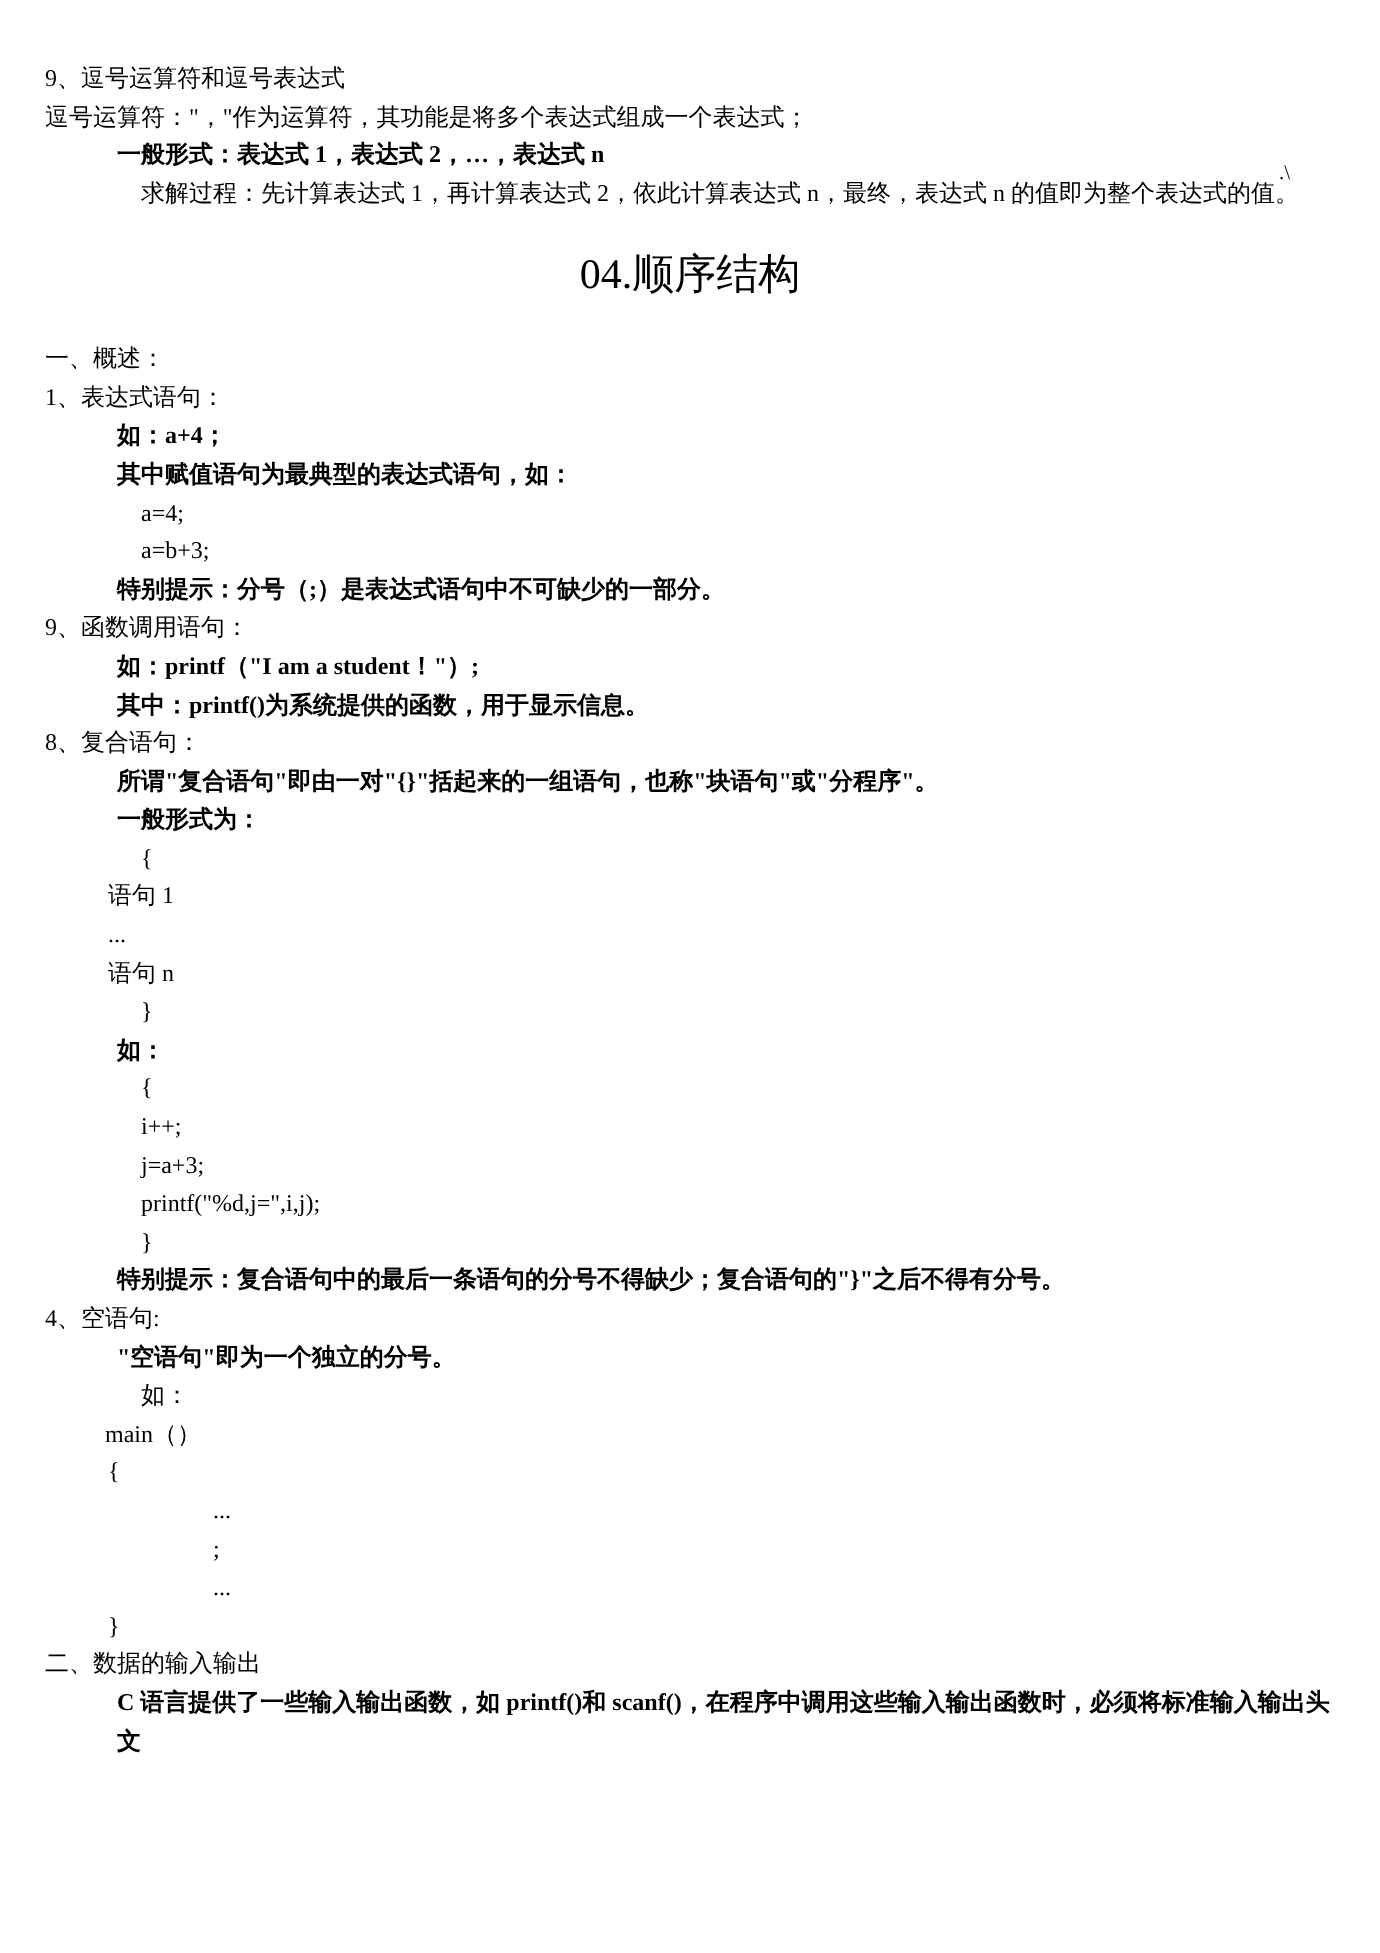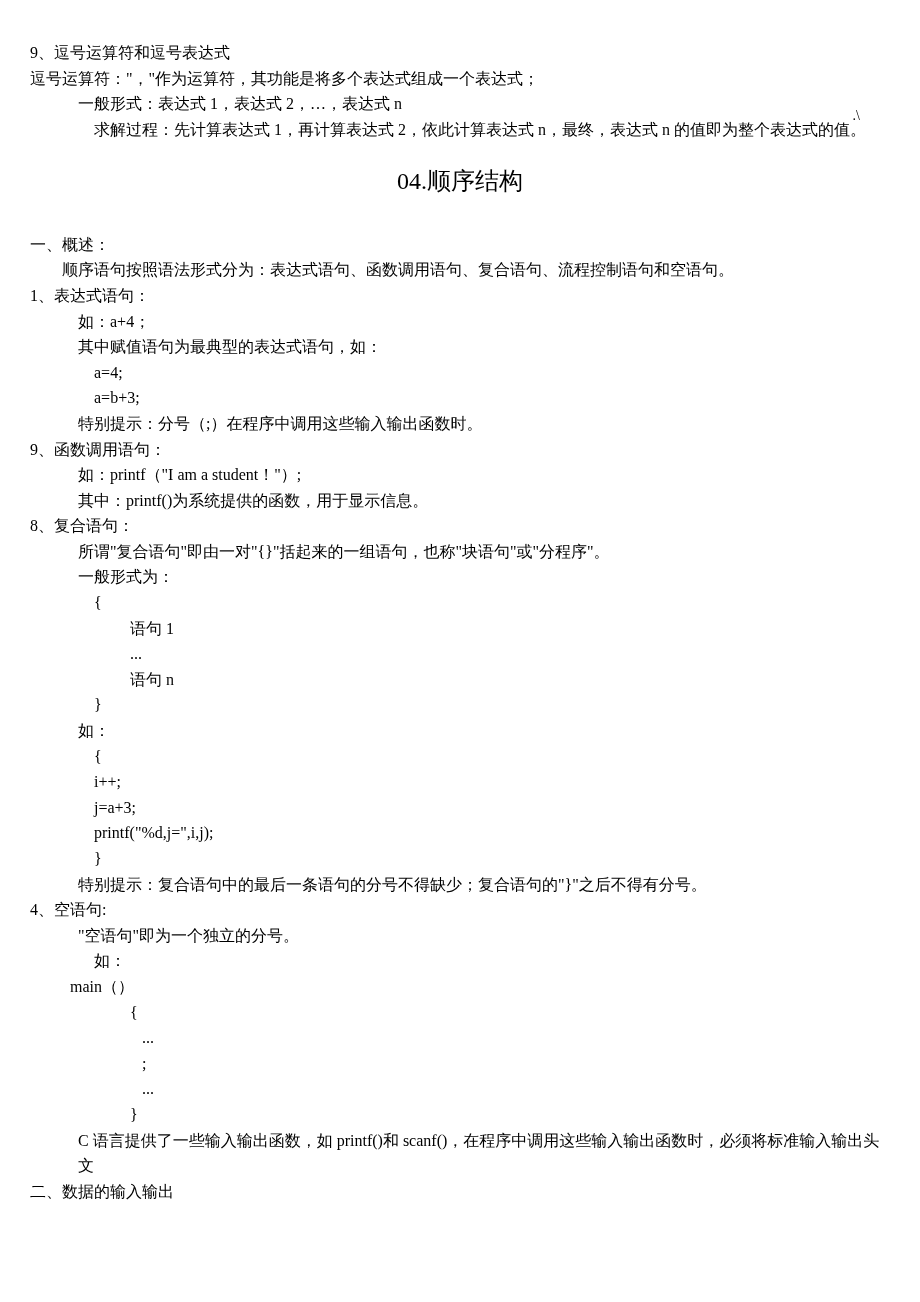--- a/index.html
+++ b/index.html
@@ -14,55 +14,54 @@
     }
     .marker {
       position: absolute;
       top: 65px;
       right: 30px;
       font-size: 14px;
     }
     .page { position: relative; }
     .line { margin: 0; }
     .indent-1 { margin-left: 32px; }
-    .indent-2 { margin-left: 48px; }
+    .indent-2 { margin-left: 48px; font-weight: bold; }
     .indent-3 { margin-left: 64px; }
-    .indent-4 { margin-left: 100px; }
+    .indent-4 { margin-left: 42px; }
     .indent-5 { margin-left: 40px; }
     .indent-6 { margin-left: 112px; }
     h1 {
-      font-size: 24px;
+      font-size: 28px;
       font-weight: normal;
       text-align: center;
-      margin: 20px 0 31px 0;
+      margin: 20px 0 20px 0;
       font-family: "SimSun", "宋体", serif;
     }
   </style>
 </head>
 <body>
 
 <div class="page">
   <div class="marker">.\</div>
 
   <p class="line">9、逗号运算符和逗号表达式</p>
   <p class="line">逗号运算符："，"作为运算符，其功能是将多个表达式组成一个表达式；</p>
   <p class="line indent-2">一般形式：表达式 1，表达式 2，…，表达式 n</p>
   <p class="line indent-3">求解过程：先计算表达式 1，再计算表达式 2，依此计算表达式 n，最终，表达式 n 的值即为整个表达式的值。</p>
 
   <h1>04.顺序结构</h1>
 
   <p class="line">一、概述：</p>
-  <p class="line indent-1">顺序语句按照语法形式分为：表达式语句、函数调用语句、复合语句、流程控制语句和空语句。</p>
 
   <p class="line">1、表达式语句：</p>
   <p class="line indent-2">如：a+4；</p>
   <p class="line indent-2">其中赋值语句为最典型的表达式语句，如：</p>
   <p class="line indent-3">a=4;</p>
   <p class="line indent-3">a=b+3;</p>
-  <p class="line indent-2">特别提示：分号（;）在程序中调用这些输入输出函数时。</p>
+  <p class="line indent-2">特别提示：分号（;）是表达式语句中不可缺少的一部分。</p>
 
   <p class="line">9、函数调用语句：</p>
   <p class="line indent-2">如：printf（"I am a student！"）;</p>
   <p class="line indent-2">其中：printf()为系统提供的函数，用于显示信息。</p>
 
   <p class="line">8、复合语句：</p>
   <p class="line indent-2">所谓"复合语句"即由一对"{}"括起来的一组语句，也称"块语句"或"分程序"。</p>
   <p class="line indent-2">一般形式为：</p>
   <p class="line indent-3">{</p>
   <p class="line indent-4">语句 1</p>
@@ -80,15 +79,15 @@
   <p class="line">4、空语句:</p>
   <p class="line indent-2">"空语句"即为一个独立的分号。</p>
   <p class="line indent-3">如：</p>
   <p class="line indent-5">main（）</p>
   <p class="line indent-4">{</p>
   <p class="line indent-6">...</p>
   <p class="line indent-6">;</p>
   <p class="line indent-6">...</p>
   <p class="line indent-4">}</p>
 
+  <p class="line">二、数据的输入输出</p>
   <p class="line indent-2">C 语言提供了一些输入输出函数，如 printf()和 scanf()，在程序中调用这些输入输出函数时，必须将标准输入输出头文</p>
-  <p class="line">二、数据的输入输出</p>
 </div>
 
 </body></html>

